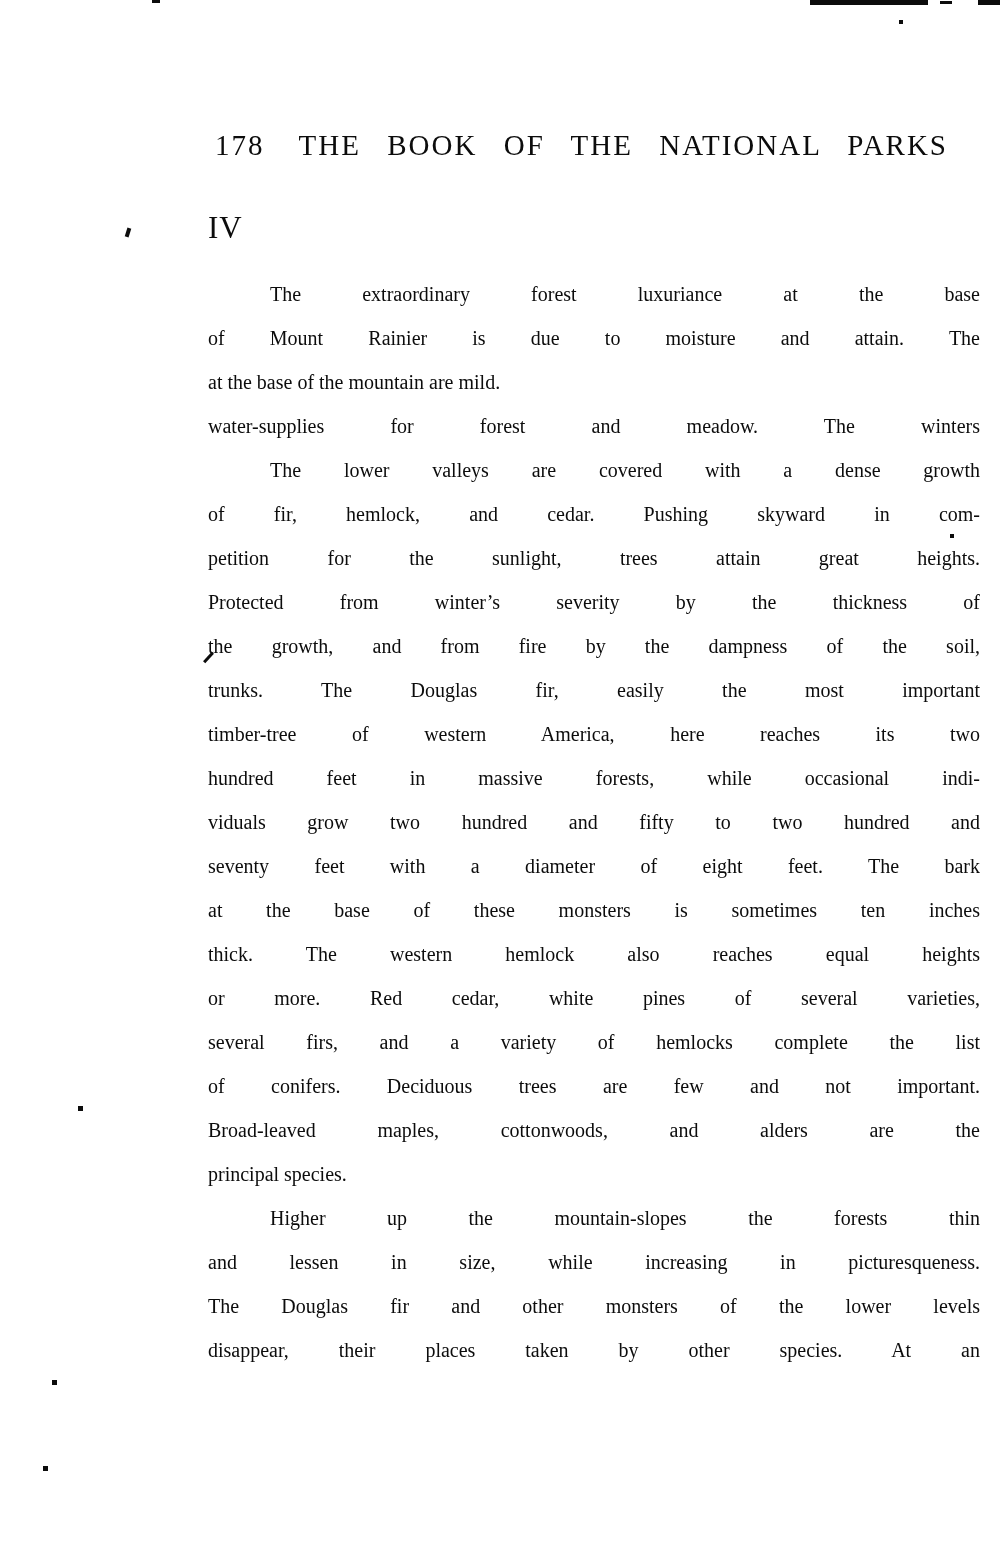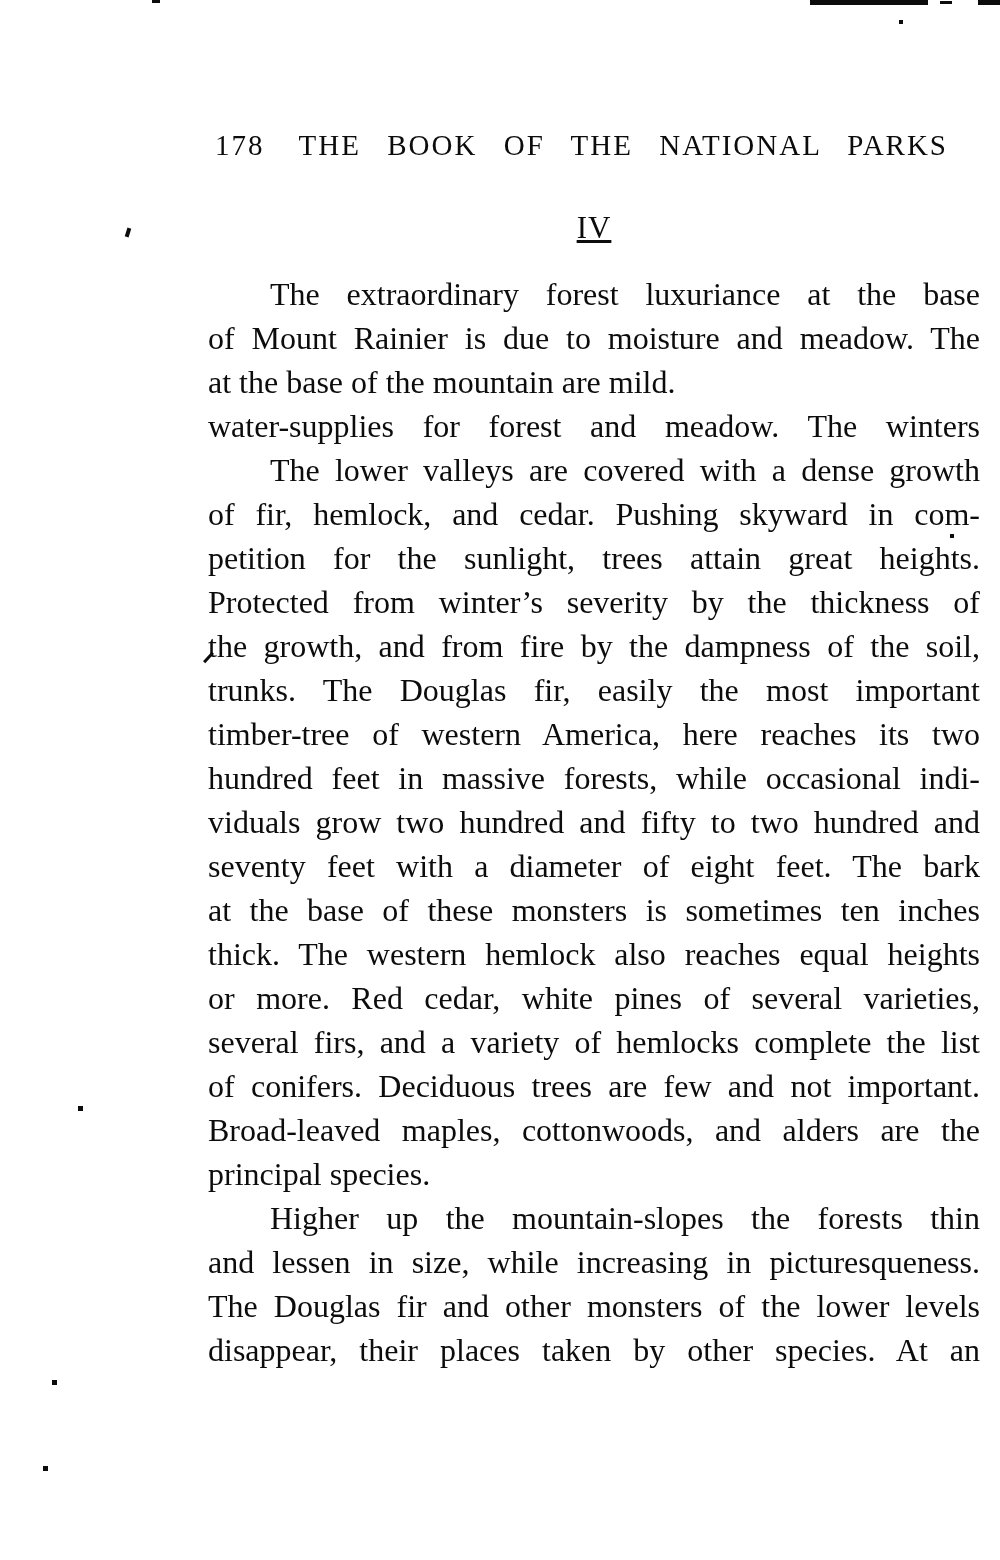--- a/index.html
+++ b/index.html
@@ -36,32 +36,31 @@
     text-align: justify;
     text-align-last: justify;
     letter-spacing: 2px;
     word-spacing: 6px;
   }
   .section-heading {
     position: absolute;
     left: 208px;
     top: 210px;
     width: 772px;
-    text-align: center;
+    text-align: left;
     font-size: 31px;
     line-height: 36px;
     letter-spacing: 1px;
-    text-decoration: underline;
   }
   .page-body {
     position: absolute;
     left: 208px;
     top: 272px;
     width: 772px;
-    font-size: 32px;
+    font-size: 20px;
   }
   .text-line {
     height: 44px;
     line-height: 44px;
     text-align: justify;
     text-align-last: justify;
     white-space: nowrap;
   }
   .text-line.indent {
     padding-left: 62px;
@@ -82,21 +81,21 @@
   <header class="running-header">
     <span class="page-number">178</span>
     <span class="running-title">THE BOOK OF THE NATIONAL PARKS</span>
   </header>
 
   <div class="section-heading">IV</div>
 
   <main class="page-body" id="page-body">
       <div class="paragraph">
         <div class="text-line indent">The extraordinary forest luxuriance at the base</div>
-        <div class="text-line">of Mount Rainier is due to moisture and meadow.  The</div>
+        <div class="text-line">of Mount Rainier is due to moisture and attain.  The</div>
         <div class="text-line short">at the base of the mountain are mild.</div>
         <div class="text-line">water-supplies for forest and meadow.  The winters</div>
       </div>
       <div class="paragraph">
         <div class="text-line indent">The lower valleys are covered with a dense growth</div>
         <div class="text-line">of fir, hemlock, and cedar.  Pushing skyward in com-</div>
         <div class="text-line">petition for the sunlight, trees attain great heights.</div>
         <div class="text-line">Protected from winter’s severity by the thickness of</div>
         <div class="text-line">the growth, and from fire by the dampness of the soil,</div>
         <div class="text-line">trunks.  The Douglas fir, easily the most important</div>

